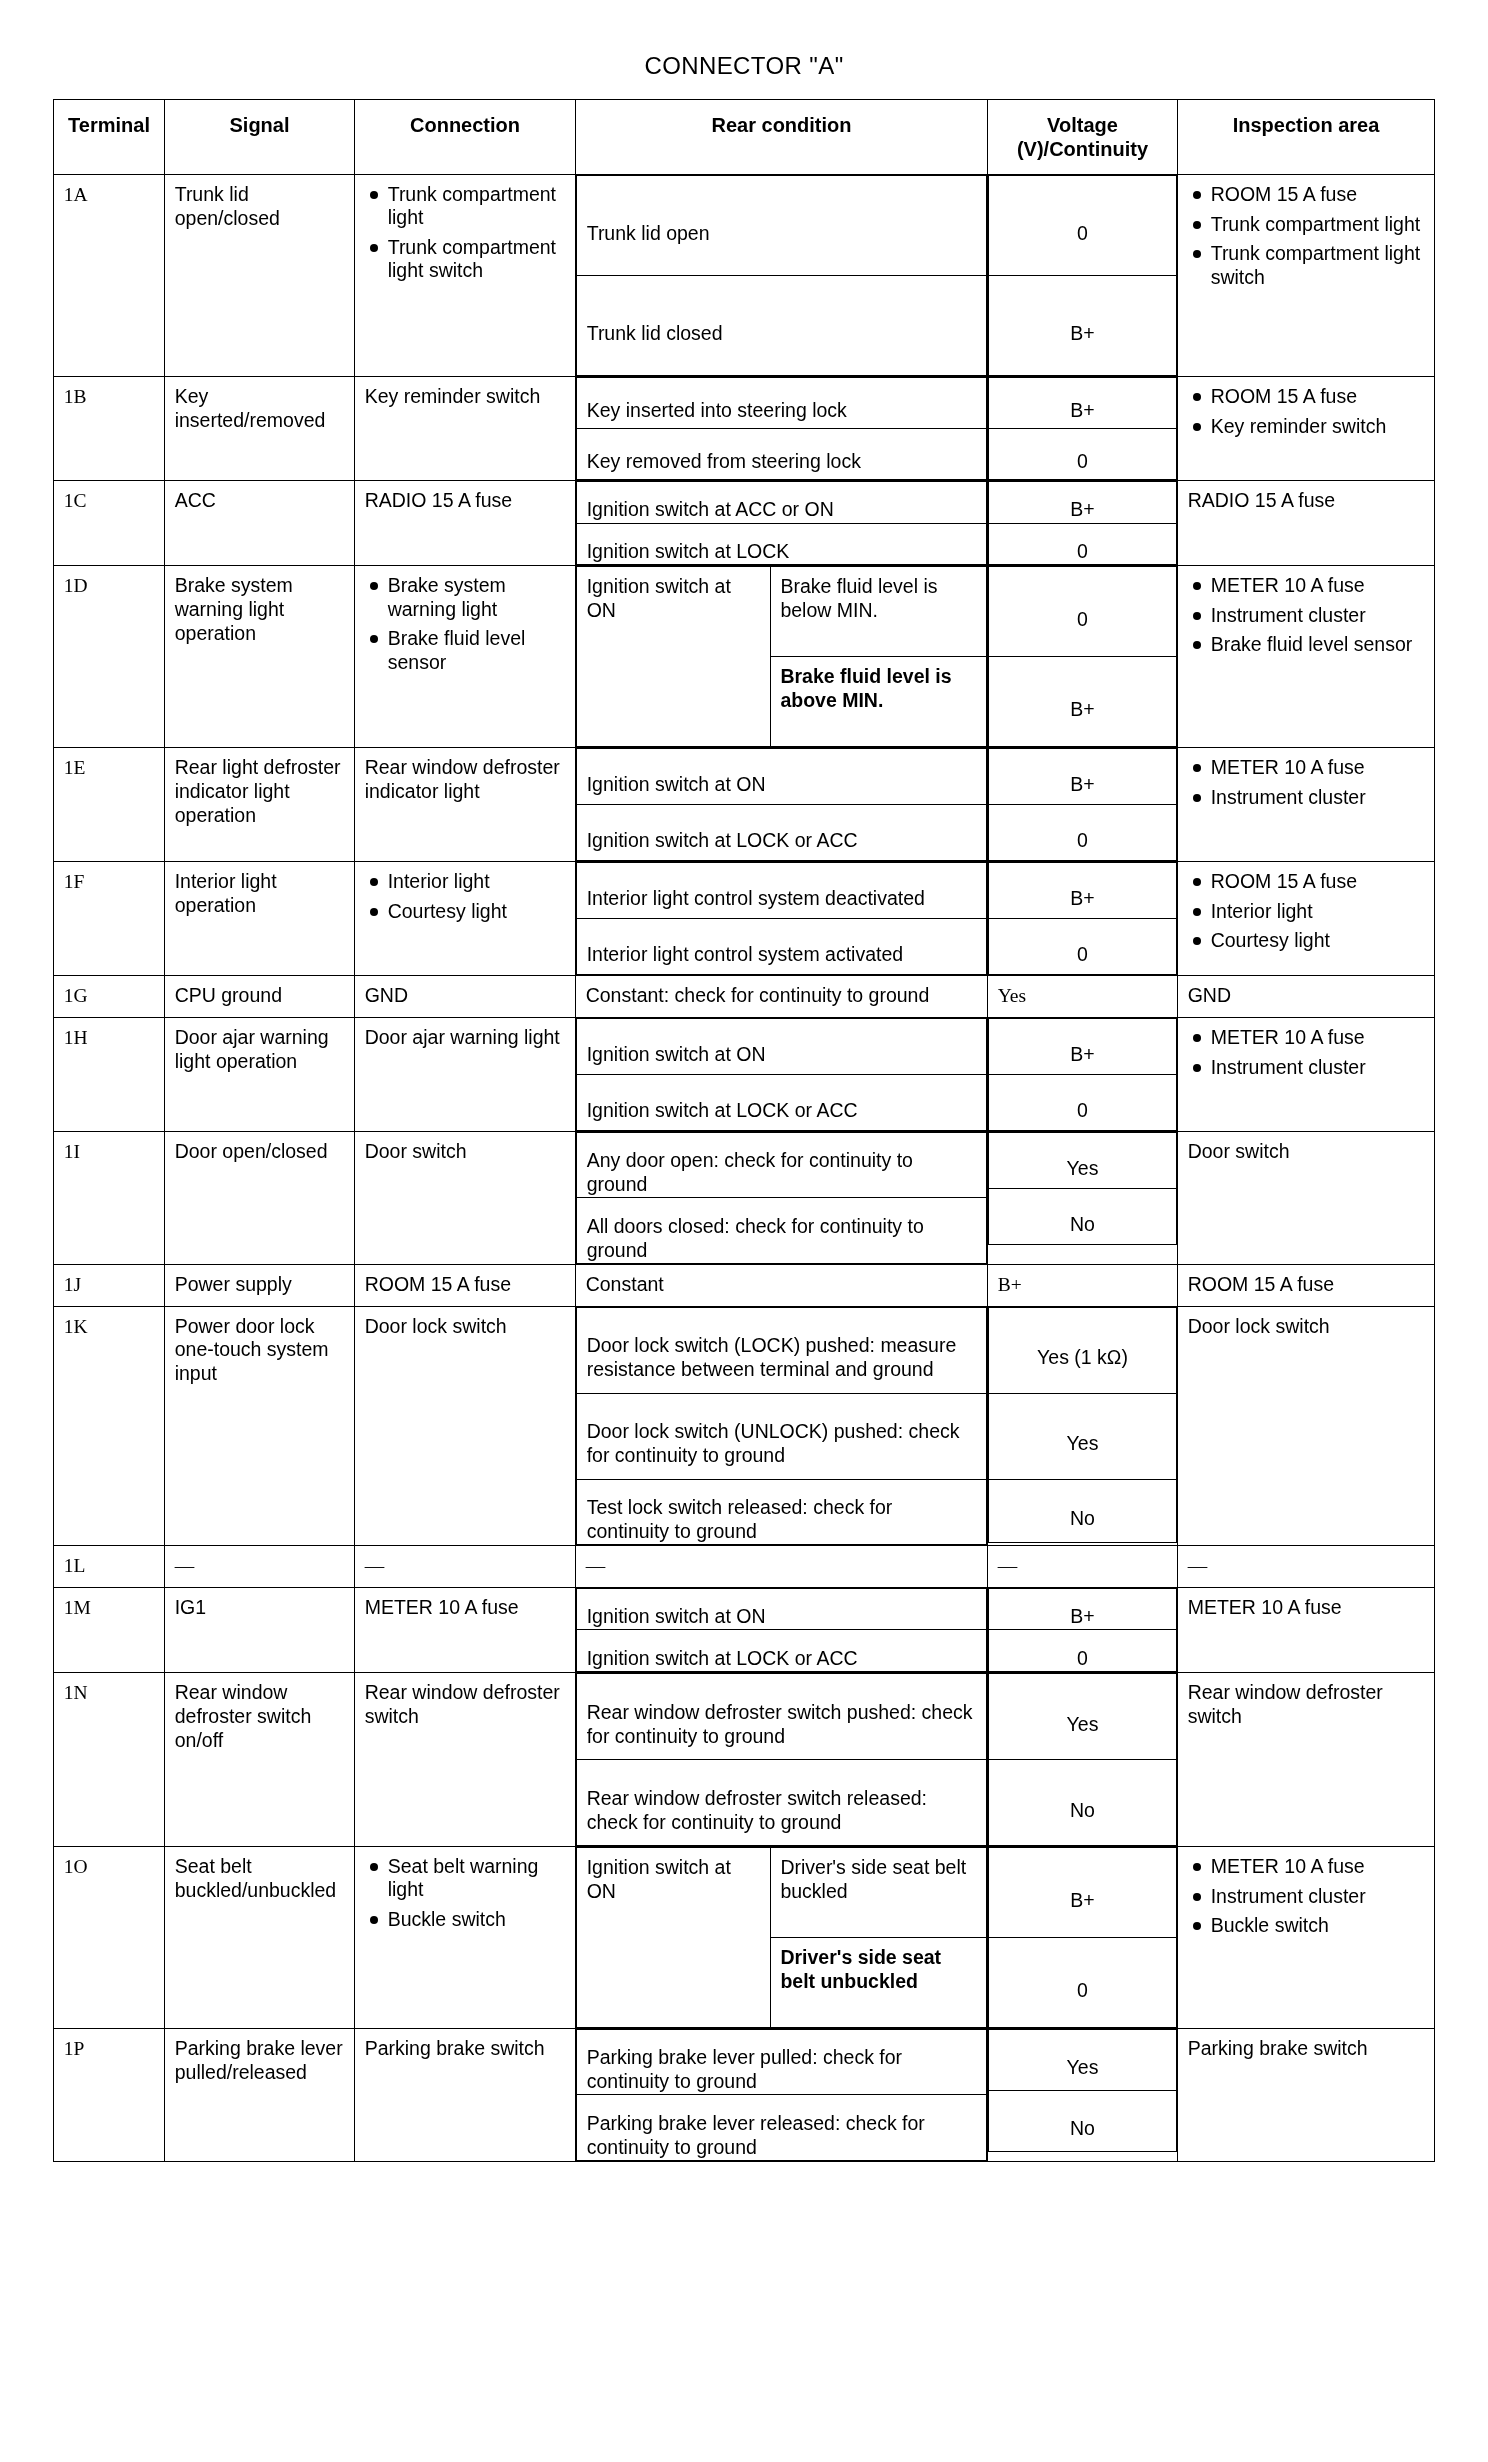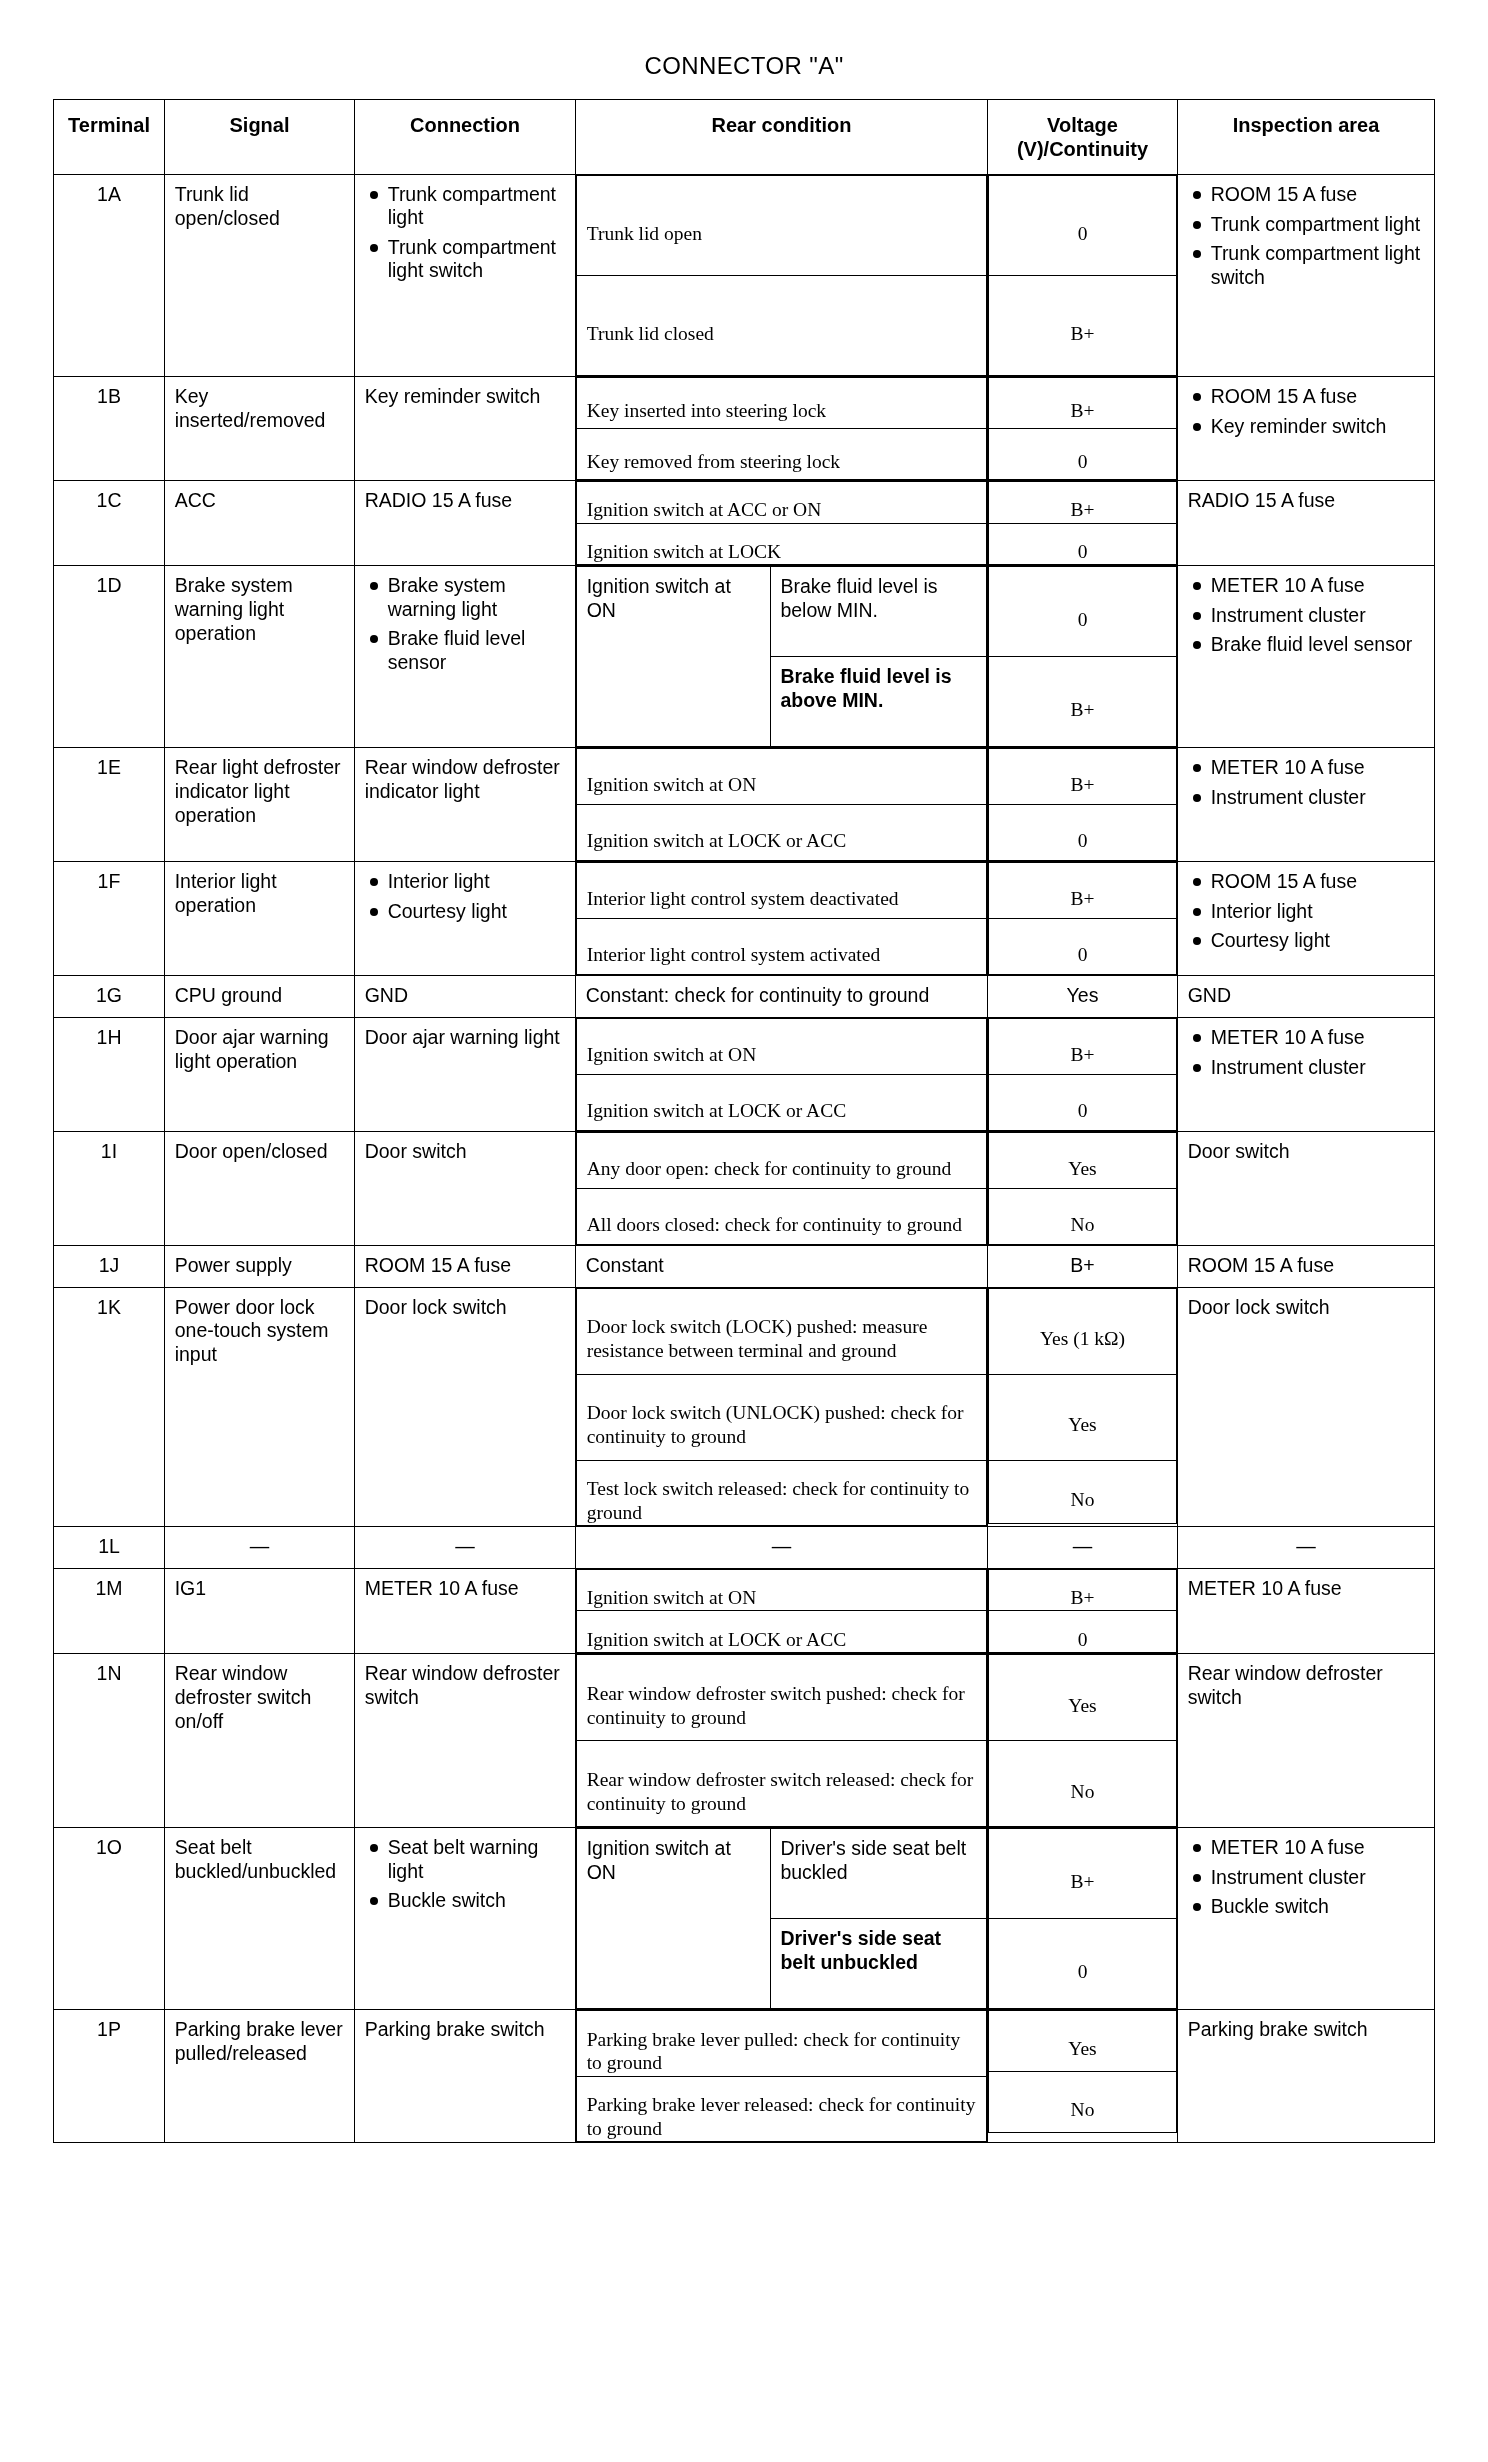--- a/index.html
+++ b/index.html
@@ -33,21 +33,21 @@
     border: 1.8px solid #000;
     padding: 0;
     vertical-align: top;
   }
   .cellpad {
     padding: 8px 9.7px 8.9px 9.7px;
     font-size: 19.5px;
     line-height: 1.22;
   }
   .cellpad.center {
-    text-align: center;
+    font-family: Liberation Serif, serif;
   }
   .cellpad.mid {
     display: flex;
     align-items: center;
     min-height: 100%;
   }
   th .cellpad {
     font-weight: bold;
     text-align: center;
     font-size: 20px;
@@ -82,21 +82,20 @@
   }
   .inner {
     border-collapse: collapse;
     table-layout: fixed;
     width: 100%;
   }
   .inner td {
     border: 0;
     padding: 0;
     vertical-align: top;
-    font-family: Liberation Serif, serif;
   }
   .inner tr.sep td {
     border-top: 1.8px solid #000;
   }
   .splitcell { padding: 0 !important; }
   .nested {
     border-collapse: collapse;
     table-layout: fixed;
     width: 100%;
   }

